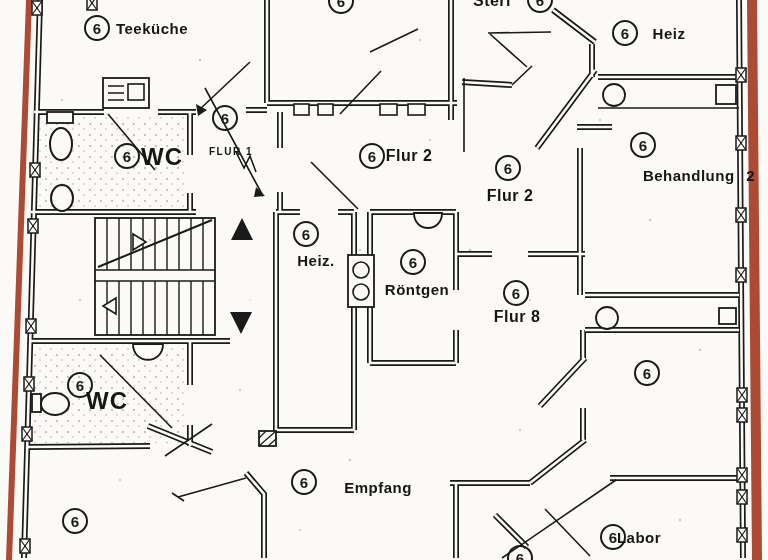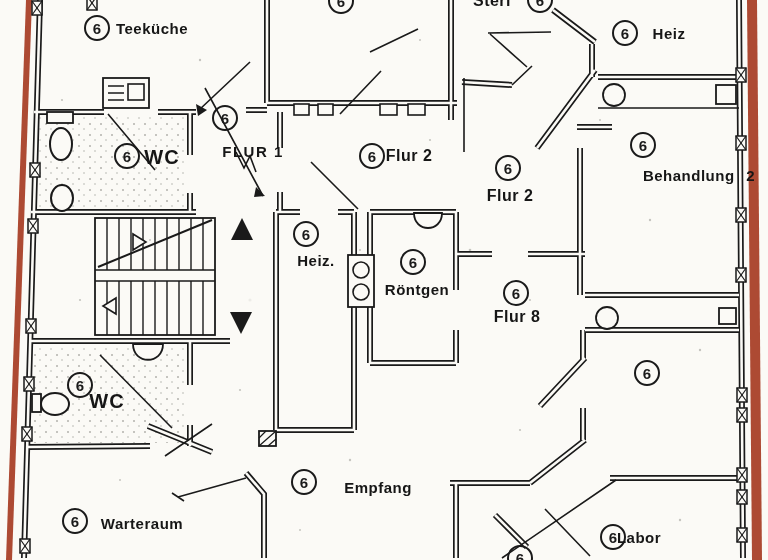--- a/index.html
+++ b/index.html
@@ -21,23 +21,23 @@
     font-weight:700;font-size:15px;line-height:1;color:#1a1a1a;
     transform:translate(-50%,-50%);
     letter-spacing:0;
   }
   .rtext{
     position:absolute;
     transform:translate(-50%,-50%);
     font-weight:700;font-size:15px;color:#161616;
     white-space:pre;letter-spacing:.5px;
   }
-  .t15{font-size:15px;letter-spacing:1.5px;margin-left:22px;}
+  .t15{font-size:10px;letter-spacing:1.5px;}
   .t16{font-size:16px;}
-  .t18{font-size:20px;letter-spacing:1px;}
+  .t18{font-size:24px;letter-spacing:1px;}
   .wsp{word-spacing:7px;margin-left:40px;}
 </style>
 </head>
 <body>
 
 <div class="plan">
 
   <svg width="768" height="560" viewBox="0 0 768 560">
     <defs>
       <g id="winproto">
@@ -306,20 +306,19 @@
 
   <div class="badge" style="left:647px;top:373px">6</div>
 
   <div class="badge" style="left:80px;top:385px">6</div>
   <div class="rtext t18" style="left:107px;top:401px">WC</div>
 
   <div class="badge" style="left:304px;top:482px">6</div>
   <div class="rtext" style="left:378px;top:487px">Empfang</div>
 
   <div class="badge" style="left:75px;top:521px">6</div>
-  <div class="rtext" style="left:142px;top:523px">Warteraum</div>
 
   <div class="badge" style="left:613px;top:537px">6</div>
   <div class="rtext" style="left:639px;top:537px">Labor</div>
 
   <div class="badge" style="left:520px;top:558px">6</div>
 
 </div>
 
 </body></html>

